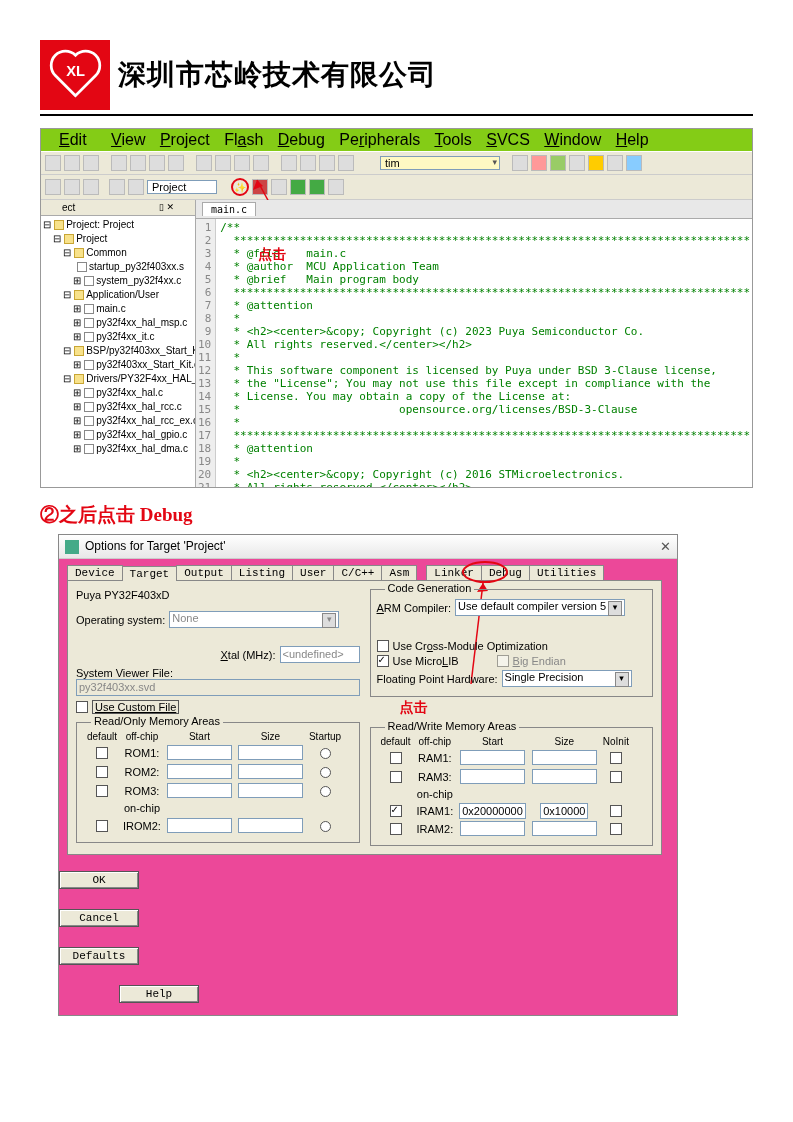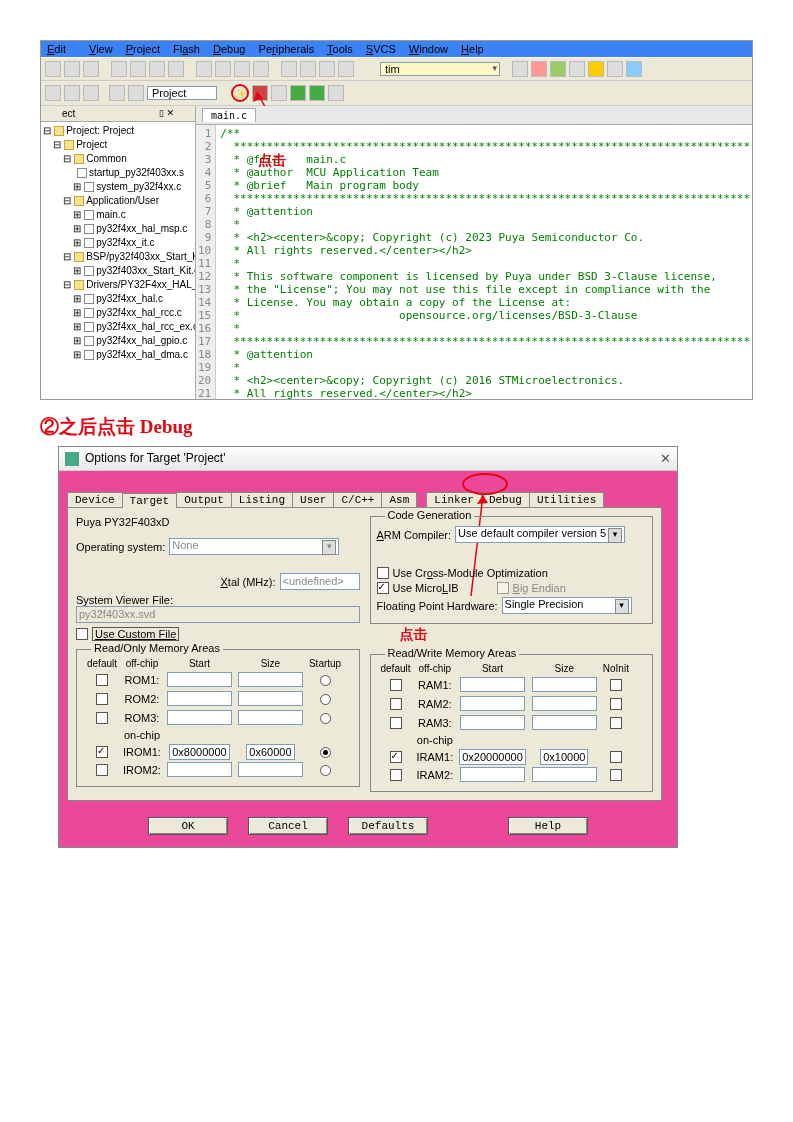--- a/index.html
+++ b/index.html
@@ -4,21 +4,21 @@
 <style>
   * { box-sizing: border-box; margin: 0; padding: 0; }
   body { width: 793px; height: 1122px; background: #fff; font-family: "Microsoft YaHei", Arial, sans-serif; position: relative; }
   .page { padding: 40px 40px 0 40px; }
   .header { display: flex; align-items: center; border-bottom: 2px solid #000; padding-bottom: 4px; margin-bottom: 12px; }
   .logo { width: 70px; height: 70px; background: #e30613; display: flex; align-items: center; justify-content: center; margin-right: 8px; }
   .logo svg { width: 55px; height: 55px; }
   .company { font-size: 28px; font-weight: bold; letter-spacing: 1px; }
   .step { color: #e30613; font-size: 19px; font-weight: bold; font-family: SimSun, serif; margin: 8px 0 6px 0; }
   .ide-shot { border: 1px solid #999; font-family: Tahoma, Arial, sans-serif; font-size: 11px; background: #f0f0f0; position: relative; width: 100%; height: 360px; overflow: hidden; }
-  .menubar { background: #3b82f6; padding: 2px 6px; font-size: 11px; }
+  .menubar { background: #84cc16; padding: 2px 18px; font-size: 16px; }
   .menubar span { margin-right: 10px; text-decoration: underline; text-decoration-color: transparent; }
   .menubar span u { text-decoration: underline; }
   .toolbar { background: #ece9d8; padding: 3px 4px; border-top: 1px solid #fff; border-bottom: 1px solid #ccc; font-size: 11px; display:flex; align-items:center; gap:3px;}
   .tbtn { width:16px; height:16px; background:#ddd; border:1px solid #bbb; display:inline-block;}
   .toolbar .combo { border:1px solid #7f9db9; background:#fef9c3; padding:0 16px 0 4px; font-size:11px; display:inline-block; position:relative;}
   .toolbar .combo::after{content:"▾"; position:absolute; right:2px; font-size:9px; color:#555;}
   .toolbar2 { background:#ece9d8; padding:3px 4px; border-bottom:1px solid #ccc; display:flex; align-items:center; gap:3px;}
   .toolbar2 .proj { border:1px solid #7f9db9; background:#fff; padding:0 30px 0 4px; font-size:11px;}
   .target-icon { width:18px; height:18px; border:2px solid #e30613; border-radius:50%; display:inline-flex; align-items:center; justify-content:center; color:#c08000; font-size:10px;}
   .ide-body { display:flex; height: calc(100% - 62px); background:#fff;}
@@ -36,48 +36,57 @@
   .gutter { background:#eee; color:#888; text-align:right; padding:2px 4px 2px 2px; border-right:1px solid #ccc; line-height:13px;}
   .codelines { padding:2px 4px; line-height:13px; white-space:pre; color:#008000;}
   
   .dlg-shot { border:1px solid #888; width:620px; background:#ec4899; font-family: Tahoma, Arial, sans-serif; font-size:11px; margin-left:18px; position:relative;}
   .dlg-title { background:linear-gradient(#fff,#e8e8e8); border-bottom:1px solid #ccc; padding:4px 6px; font-size:12px; display:flex; align-items:center; justify-content:space-between;}
   .dlg-title .ticon{ width:14px; height:14px; background:#4a8; display:inline-block; margin-right:6px; vertical-align:middle;}
   .dlg-close{ font-size:13px; color:#555;}
   .tabs { padding:6px 8px 0 8px; font-size:11px;}
   .tabs span{ border:1px solid #888; border-bottom:none; background:#ece9d8; padding:1px 7px; margin-right:-1px; display:inline-block; font-family:"Courier New",monospace;}
   .tabs span.active{ background:#ece9d8; position:relative; top:1px; font-weight:normal;}
-  .tabs span.circled{ position:relative;margin-top:15px;}
+  .tabs span.circled{ position:relative;}
   .ring { position:absolute; border:2px solid #e30613; border-radius:50%; pointer-events:none;}
   .dlg-body { border:1px solid #888; margin:0 15px 8px 8px; background:#ece9d8; padding:8px; display:flex; gap:10px; font-size:11px;}
   .col { flex:1; }
   .row { display:flex; align-items:center; gap:4px; margin:3px 0;}
   .lbl { font-size:11px;}
   .input { border:1px solid #7f9db9; background:#fff; font-size:11px; padding:1px 2px; height:17px;}
   .select { border:1px solid #7f9db9; background:#fff; font-size:11px; padding:0 14px 0 2px; height:17px; position:relative; display:inline-block;}
   .select::after{content:"▾"; position:absolute; right:2px; top:1px; font-size:9px; background:#ddd; border:1px solid #888; width:12px; text-align:center; height:13px;}
   .group { border:1px solid #888; padding:6px; margin-top:4px; position:relative;}
   .group .title{ position:absolute; top:-8px; left:14px; background:#ece9d8; padding:0 3px; font-size:11px;}
   .chk { width:12px; height:12px; border:1px solid #555; background:#fff; display:inline-block; vertical-align:middle; position:relative;}
   .chk.checked::after{content:"✓"; position:absolute; font-size:10px; top:-2px; left:0px;}
   .rad { width:11px; height:11px; border:1px solid #555; border-radius:50%; background:#fff; display:inline-block; vertical-align:middle; position:relative;}
   .rad.checked::after{content:""; position:absolute; width:5px; height:5px; border-radius:50%; background:#000; top:2px; left:2px;}
   .memtable { font-size:11px; }
   .memtable th{ font-weight:normal; font-size:10px; padding:0 2px;}
   .memtable td{ padding:1px 2px; text-align:center;}
   .memtable .input{ width:65px; height:15px;}
-  .btnbar { display:flex; justify-content:center; gap:20px; padding:8px 0 12px 0;}
+  .btnbar { display:flex; justify-content:center; gap:20px; padding:8px 0 12px 0;flex-direction:column;}
   .btn { border:1px solid #555; background:#ece9d8; width:80px; text-align:center; padding:2px 0; font-family:"MS Sans Serif","Courier New",monospace; font-size:11px; box-shadow:1px 1px 0 #fff inset, -1px -1px 0 #888 inset;}
   .redarrow { position:absolute; pointer-events:none;}
   .clicktxt { position:absolute; color:#e30613; font-weight:bold; font-size:14px; font-family:SimSun,serif;}
 </style>
 </head>
 <body>
 
 <div class="page">
+  <div class="header">
+    <div class="logo">
+      <svg viewBox="0 0 60 60">
+          <path d="M30 52 L8 30 C2 24 2 14 8 8 C14 2 24 2 30 8 C36 2 46 2 52 8 C58 14 58 24 52 30 Z" fill="none" stroke="#fff" stroke-width="3"></path>
+          <text x="30" y="30" fill="#fff" font-size="16" font-weight="bold" text-anchor="middle">XL</text>
+        </svg>
+    </div>
+    <div class="company">深圳市芯岭技术有限公司</div>
+  </div>
 
 
   <div class="ide-shot">
     <div class="menubar">
       <span><u>E</u><span title="Edit">dit</span></span>
       <span><u>V</u>iew</span>
       <span><u>P</u>roject</span>
       <span>Fl<u>a</u>sh</span>
       <span><u>D</u>ebug</span>
       <span>Pe<u>r</u>ipherals</span>
@@ -261,27 +270,20 @@
                   <td><span class="rad"></span></td>
                 </tr>
             <tr>
                   <td></td>
                   <td class="lbl">on-chip</td>
                   <td></td>
                   <td></td>
                   <td></td>
                 </tr>
             <tr>
-                  <td><span class="chk checked"></span></td>
-                  <td class="lbl">IROM1:</td>
-                  <td><span class="input">0x8000000</span></td>
-                  <td><span class="input">0x60000</span></td>
-                  <td><span class="rad checked"></span></td>
-                </tr>
-            <tr>
                   <td><span class="chk"></span></td>
                   <td class="lbl">IROM2:</td>
                   <td><input class="input" style=""></td>
                   <td><input class="input" style=""></td>
                   <td><span class="rad"></span></td>
                 </tr>
           </tbody>
             </table>
         </div>
       </div>
@@ -325,27 +327,20 @@
                 </tr>
             <tr>
                   <td><span class="chk"></span></td>
                   <td class="lbl">RAM1:</td>
                   <td><input class="input" style=""></td>
                   <td><input class="input" style=""></td>
                   <td><span class="chk"></span></td>
                 </tr>
             <tr>
                   <td><span class="chk"></span></td>
-                  <td class="lbl">RAM2:</td>
-                  <td><input class="input" style=""></td>
-                  <td><input class="input" style=""></td>
-                  <td><span class="chk"></span></td>
-                </tr>
-            <tr>
-                  <td><span class="chk"></span></td>
                   <td class="lbl">RAM3:</td>
                   <td><input class="input" style=""></td>
                   <td><input class="input" style=""></td>
                   <td><span class="chk"></span></td>
                 </tr>
             <tr>
                   <td></td>
                   <td class="lbl">on-chip</td>
                   <td></td>
                   <td></td>

